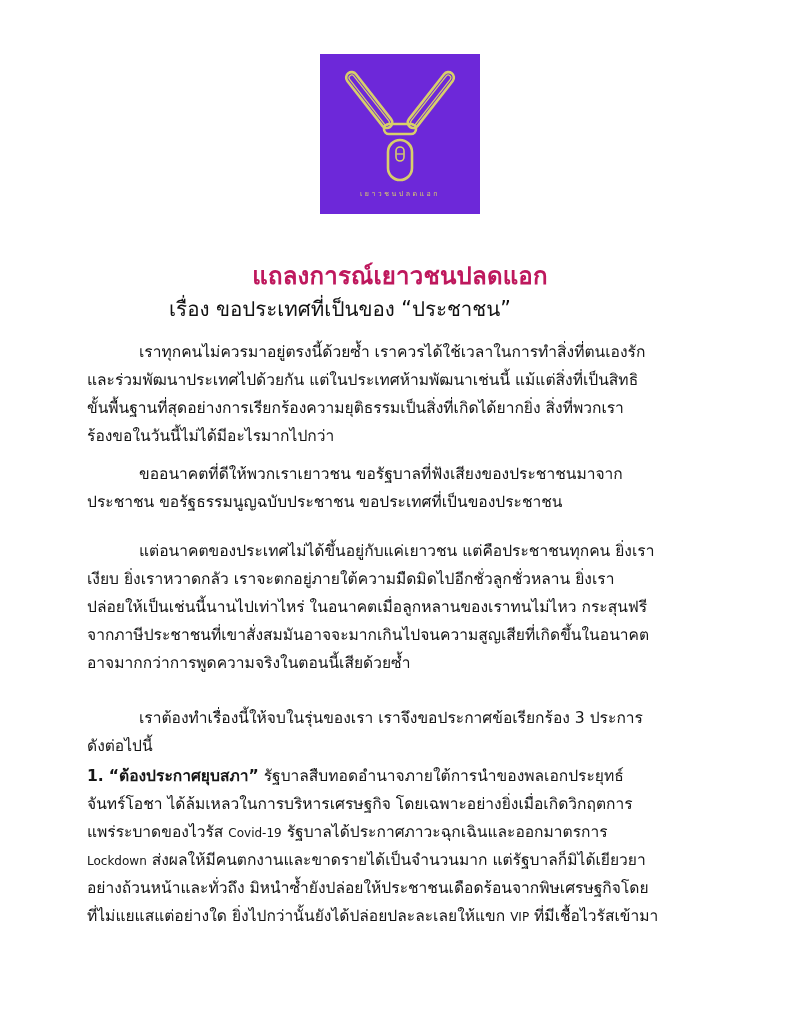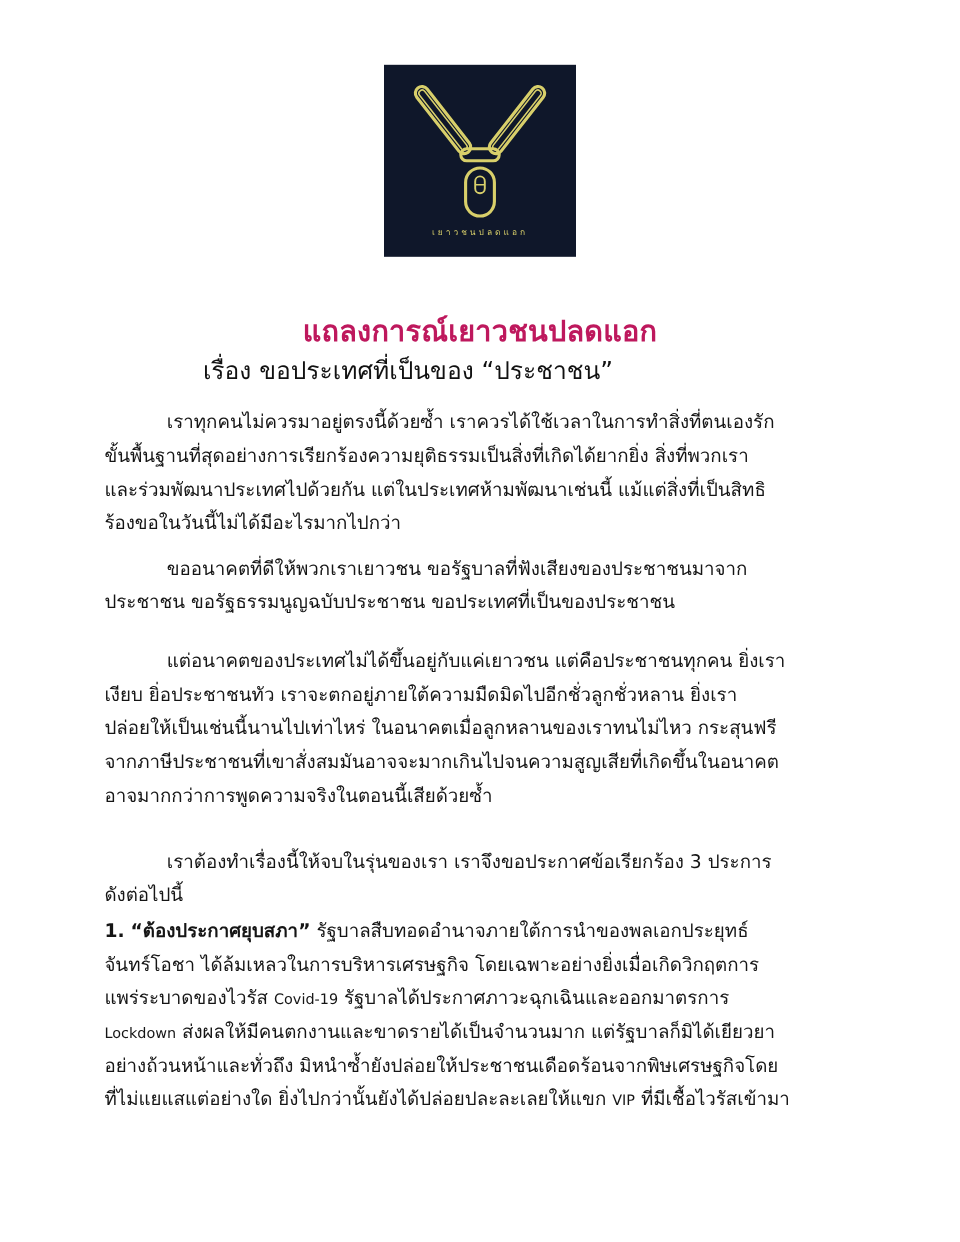--- a/index.html
+++ b/index.html
@@ -1,20 +1,20 @@
 <!DOCTYPE html>
 <html><head>
   <meta charset="utf-8">
   <style>
     * { margin: 0; padding: 0; box-sizing: border-box; }
     html, body { width: 800px; height: 1035px; background: #ffffff; overflow: hidden; }
     body { position: relative; font-family: "DejaVu Sans", "Liberation Sans", sans-serif; color: #1a1a1a; }
     .logo {
       position: absolute; left: 320px; top: 54px; width: 160px; height: 160px;
-      background: #0f172a;
+      background: #6d28d9;
     }
     .logo svg { position: absolute; left: 0; top: 0; width: 160px; height: 160px; }
     .title {
       position: absolute; left: 0; width: 800px; top: 256px; text-align: center;
       font-size: 24px; font-weight: bold; color: #be185d; letter-spacing: 0.2px;
     }
     .subtitle {
       position: absolute; left: 0; width: 680px; top: 292px; text-align: center;
       font-size: 20.5px; color: #111;
     }
@@ -55,33 +55,33 @@
     </g>
   </svg>
   <div style="position:absolute;left:0;width:160px;top:134px;text-align:center;font-size:7px;letter-spacing:2.5px;color:#d8cf6a;font-family:'DejaVu Sans',sans-serif;">เยาวชนปลดแอก</div>
 </div>
 
 <div class="title">แถลงการณ์เยาวชนปลดแอก</div>
 <div class="subtitle">เรื่อง ขอประเทศที่เป็นของ “ประชาชน”</div>
 
 <div class="para p1">
   <span class="line indent">เราทุกคนไม่ควรมาอยู่ตรงนี้ด้วยซ้ำ เราควรได้ใช้เวลาในการทำสิ่งที่ตนเองรัก</span>
+  <span class="line">และร่วมพัฒนาประเทศไปด้วยกัน แต่ในประเทศห้ามพัฒนาเช่นนี้ แม้แต่สิ่งที่เป็นสิทธิ</span>
   <span class="line">ขั้นพื้นฐานที่สุดอย่างการเรียกร้องความยุติธรรมเป็นสิ่งที่เกิดได้ยากยิ่ง สิ่งที่พวกเรา</span>
-  <span class="line">และร่วมพัฒนาประเทศไปด้วยกัน แต่ในประเทศห้ามพัฒนาเช่นนี้ แม้แต่สิ่งที่เป็นสิทธิ</span>
   <span class="line">ร้องขอในวันนี้ไม่ได้มีอะไรมากไปกว่า</span>
 </div>
 
 <div class="para p2">
   <span class="line indent">ขออนาคตที่ดีให้พวกเราเยาวชน ขอรัฐบาลที่ฟังเสียงของประชาชนมาจาก</span>
   <span class="line">ประชาชน ขอรัฐธรรมนูญฉบับประชาชน ขอประเทศที่เป็นของประชาชน</span>
 </div>
 
 <div class="para p3">
   <span class="line indent">แต่อนาคตของประเทศไม่ได้ขึ้นอยู่กับแค่เยาวชน แต่คือประชาชนทุกคน ยิ่งเรา</span>
-  <span class="line">เงียบ ยิ่อประชาชนทัว เราจะตกอยู่ภายใต้ความมืดมิดไปอีกชั่วลูกชั่วหลาน ยิ่งเรา</span>
+  <span class="line">เงียบ ยิ่งเราหวาดกลัว เราจะตกอยู่ภายใต้ความมืดมิดไปอีกชั่วลูกชั่วหลาน ยิ่งเรา</span>
   <span class="line">ปล่อยให้เป็นเช่นนี้นานไปเท่าไหร่ ในอนาคตเมื่อลูกหลานของเราทนไม่ไหว กระสุนฟรี</span>
   <span class="line">จากภาษีประชาชนที่เขาสั่งสมมันอาจจะมากเกินไปจนความสูญเสียที่เกิดขึ้นในอนาคต</span>
   <span class="line">อาจมากกว่าการพูดความจริงในตอนนี้เสียด้วยซ้ำ</span>
 </div>
 
 <div class="para p4">
   <span class="line indent">เราต้องทำเรื่องนี้ให้จบในรุ่นของเรา เราจึงขอประกาศข้อเรียกร้อง 3 ประการ</span>
   <span class="line">ดังต่อไปนี้</span>
 </div>
 

